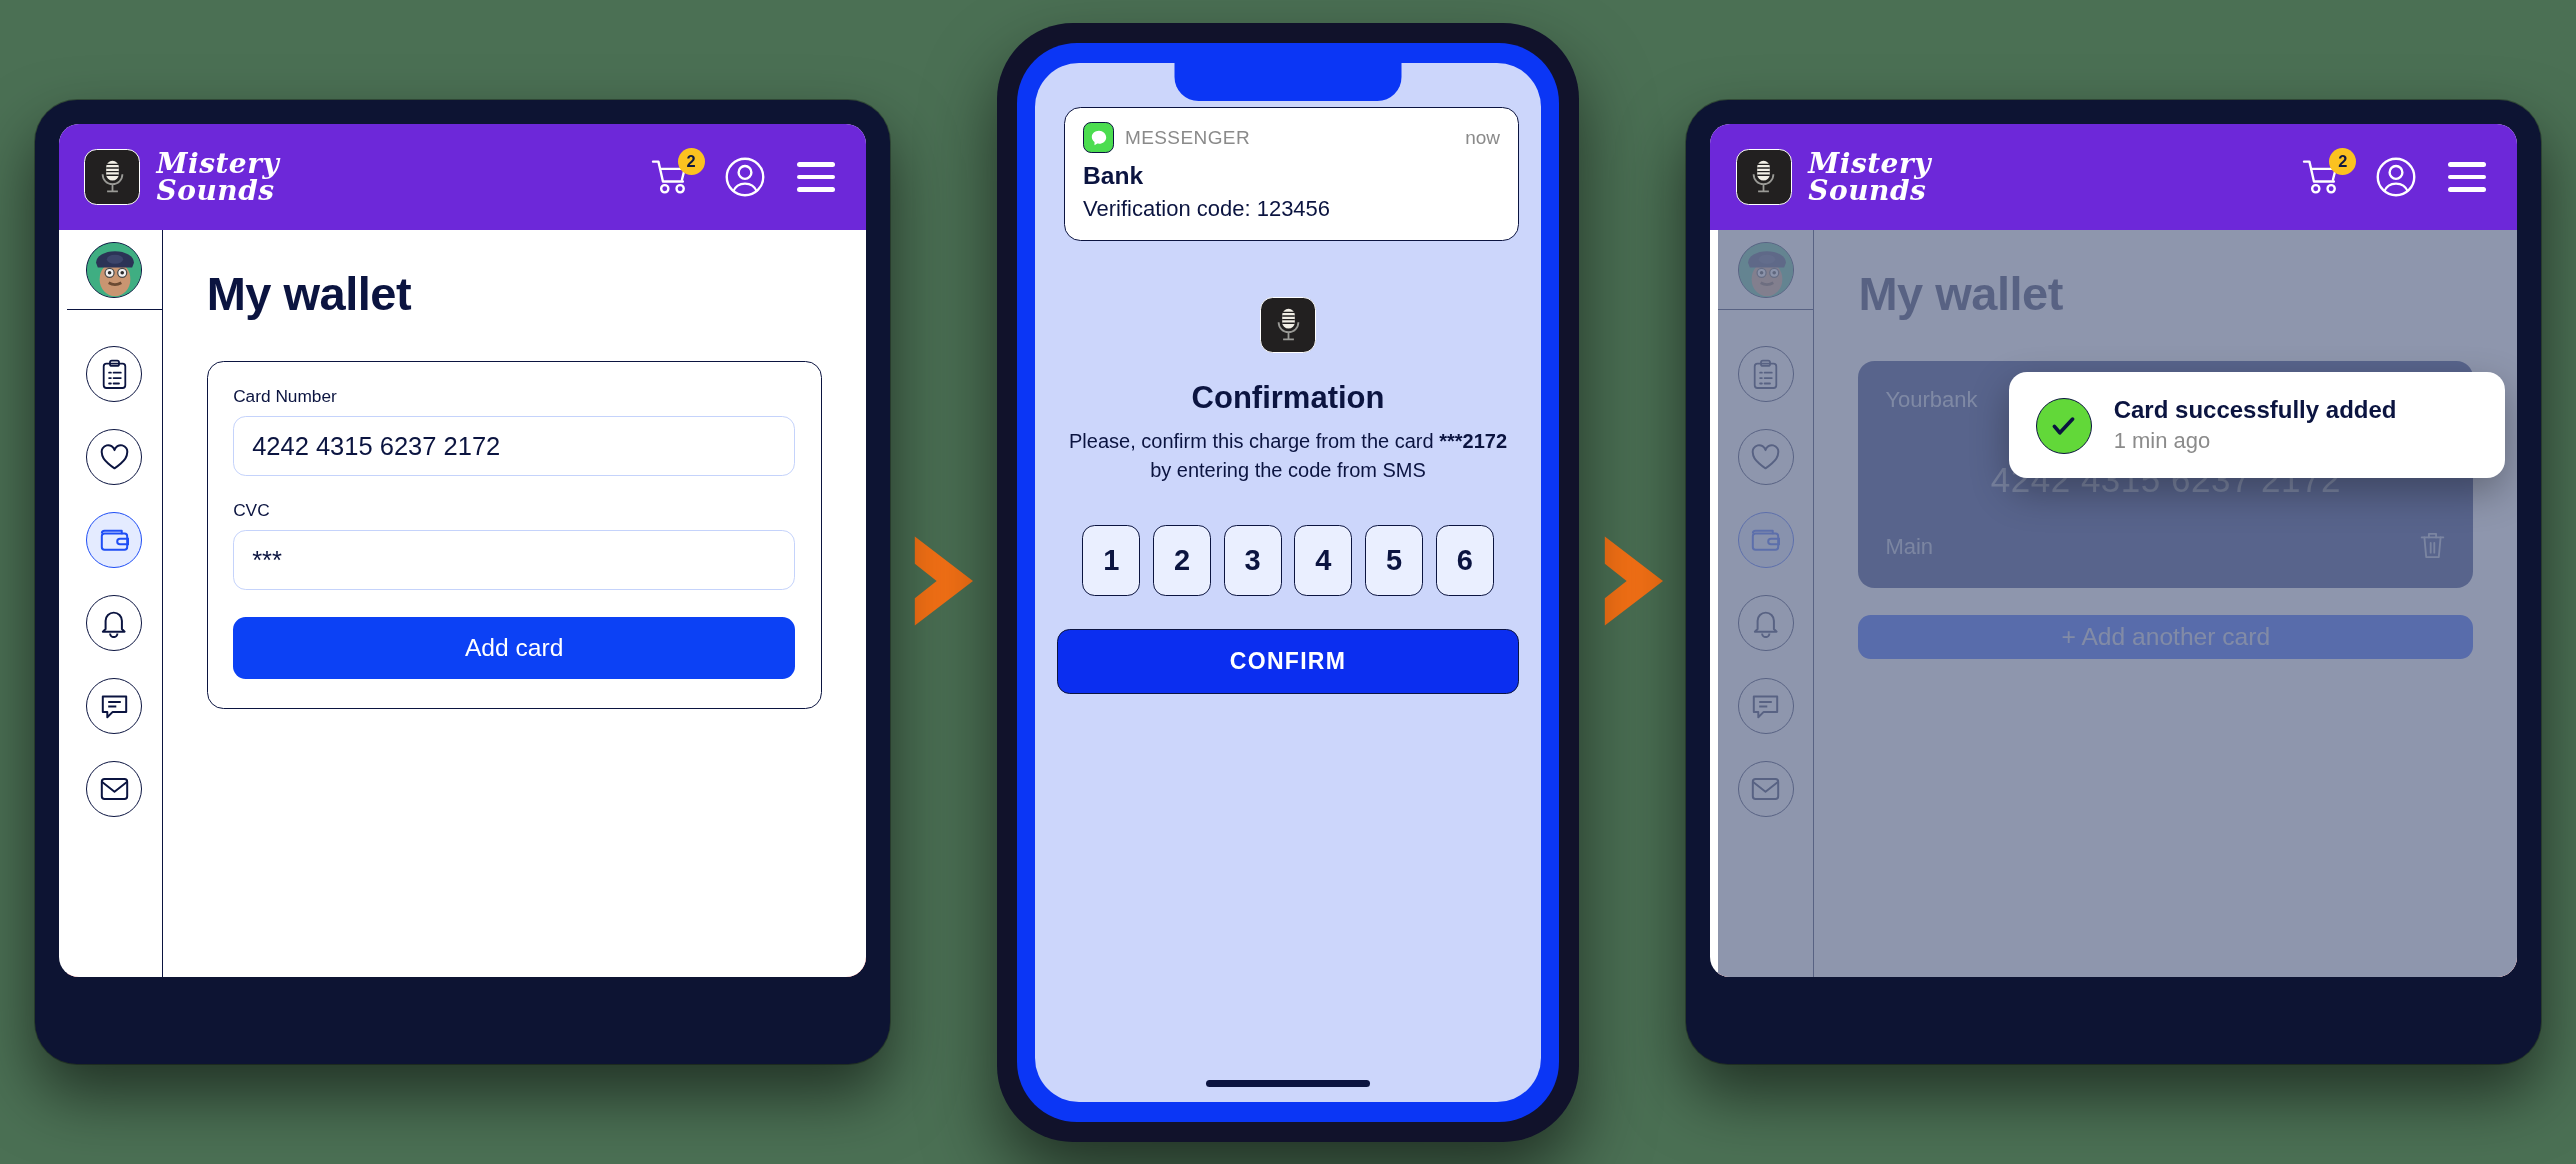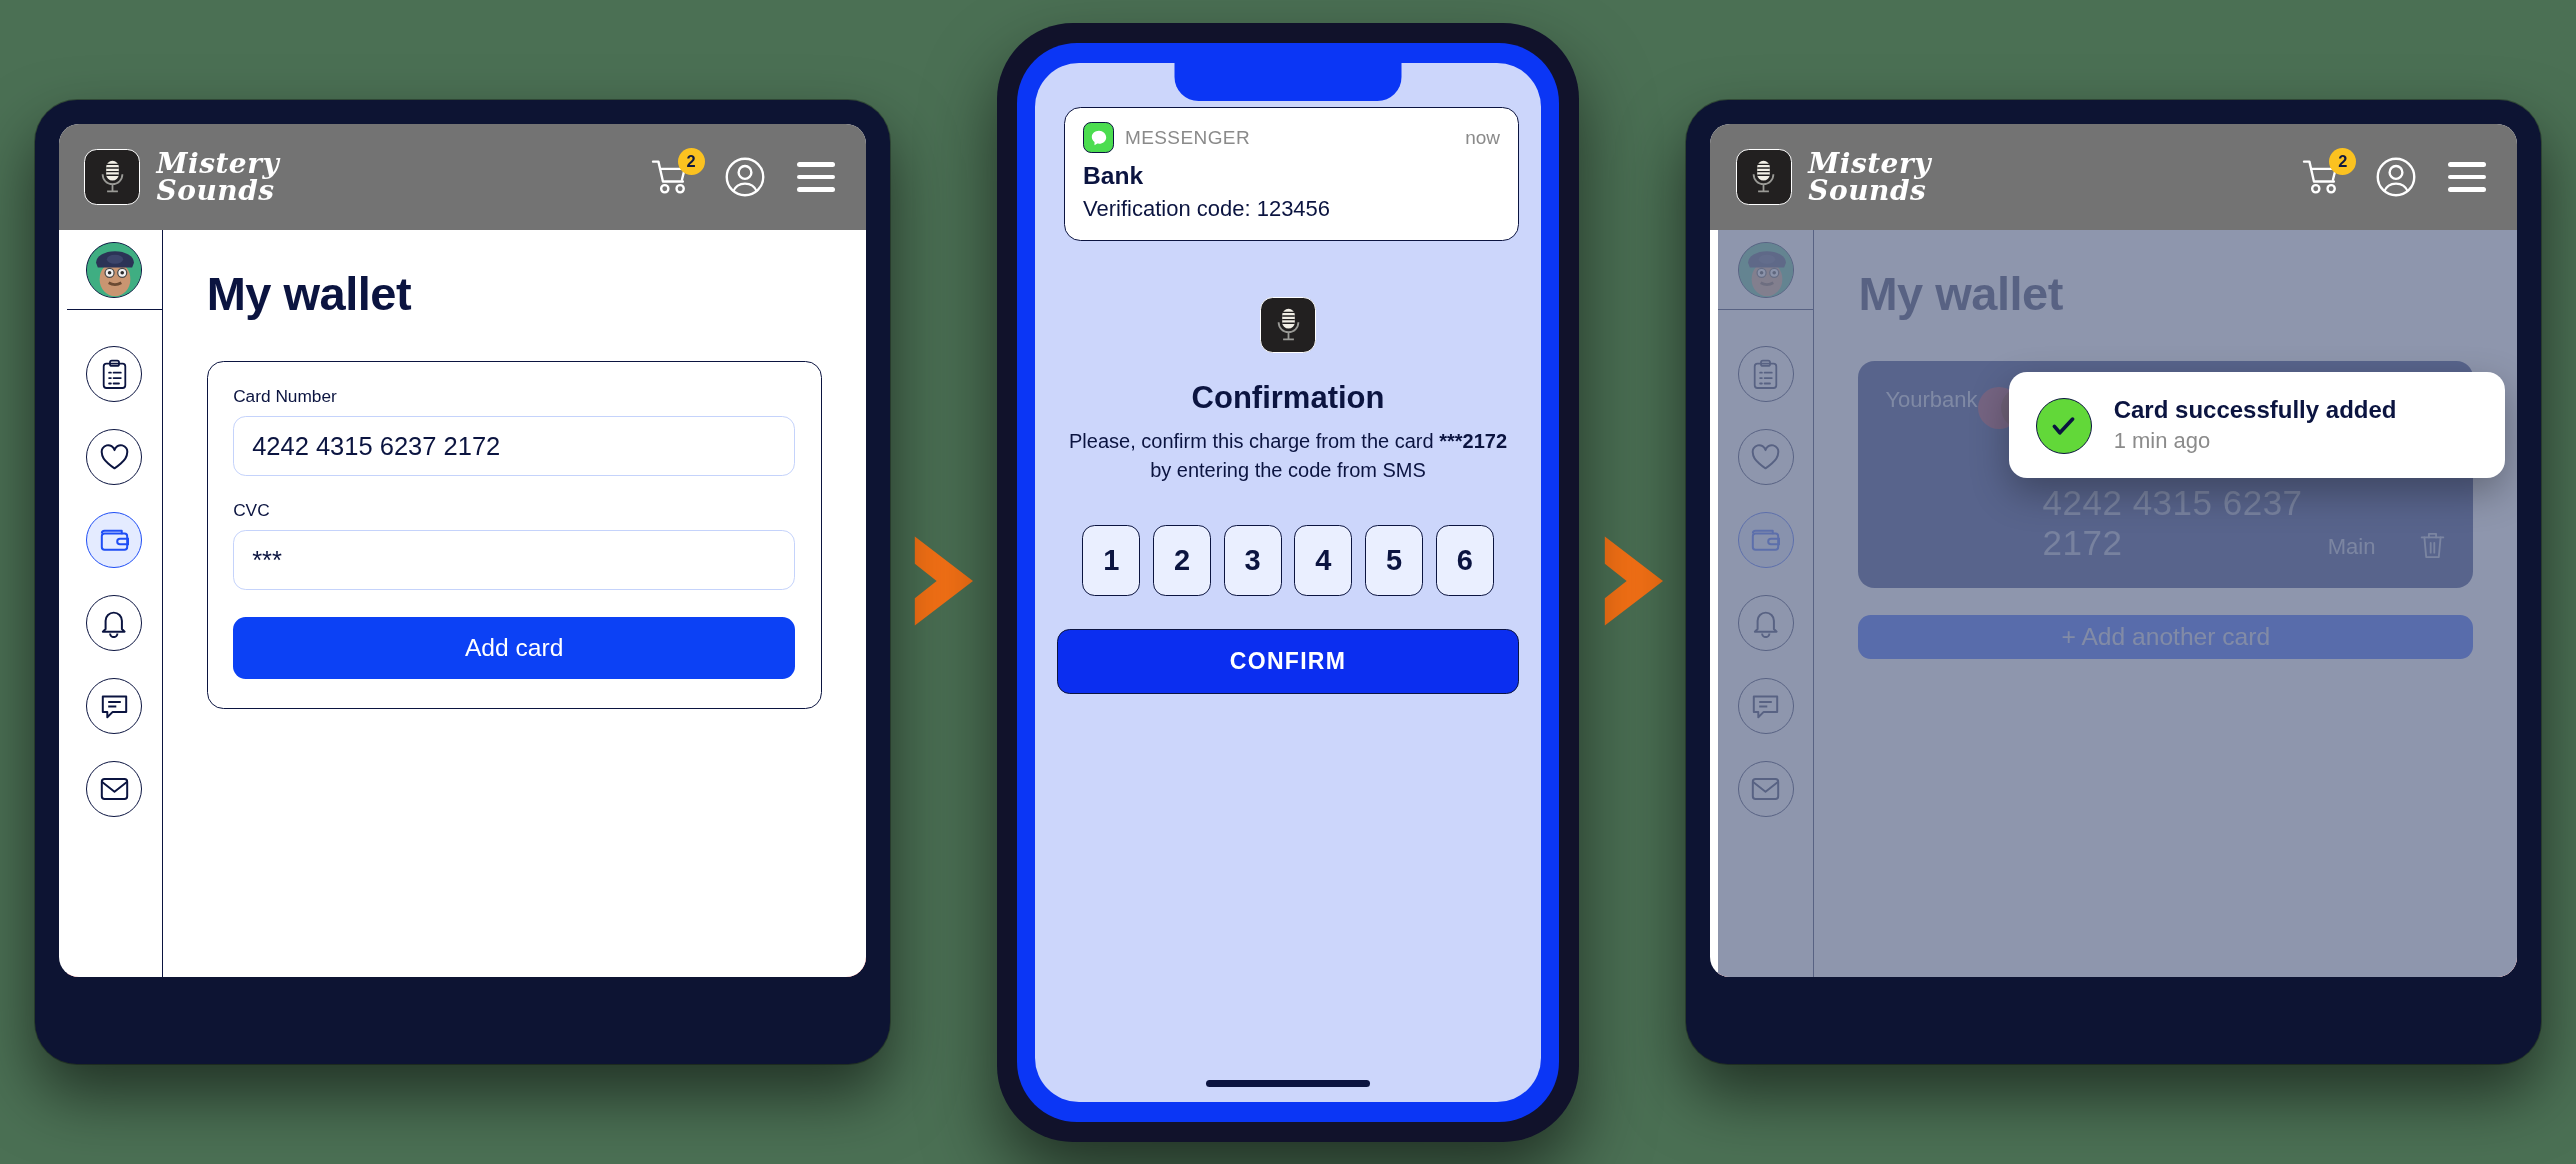--- a/index.html
+++ b/index.html
@@ -38,21 +38,21 @@
     border-radius: 20px;
     overflow: hidden;
     background: #ffffff;
     display: flex;
     flex-direction: column;
     position: relative;
   }
 
   
   .app-header {
-    background: #737373;
+    background: #6d28d9;
     height: 106px;
     flex: 0 0 106px;
     display: flex;
     align-items: center;
     padding: 0 31px 0 25.5px;
   }
   .brand { display: flex; align-items: center; gap: 16.4px; }
   .brand-logo {
     width: 56px; height: 56px;
     border-radius: 12.7px;
@@ -158,22 +158,23 @@
     pointer-events: none;
   }
 
   
   .saved-card {
     margin-top: 40px;
     background: #0d1f6b;
     border-radius: 16.4px;
     padding: 25.5px 27px;
     height: 227px;
-    display: flex; flex-direction: row;
+    display: flex; flex-direction: column;
     position: relative;
+    text-align: center;
   }
   .saved-card-top { display: flex; align-items: flex-start; justify-content: space-between; }
   .bank-name { color: #b9c2d6; font-size: 22px; }
   .mc-logo { position: relative; width: 65px; height: 42px; }
   .mc-logo i { position: absolute; top: 0; width: 42px; height: 42px; border-radius: 50%; display: block; }
   .mc-logo i:first-child { left: 0; background: #8f1d3c; }
   .mc-logo i:last-child { right: 0; background: #c98a2e; mix-blend-mode: multiply; }
   .saved-card-num { margin-top: auto; color: #9aa4bd; font-size: 35px; letter-spacing: 0.5px; }
   .saved-card-bot { margin-top: auto; display: flex; align-items: center; justify-content: space-between; gap: 44px; }
   .card-tag { color: #aab3c9; font-size: 22px; }

